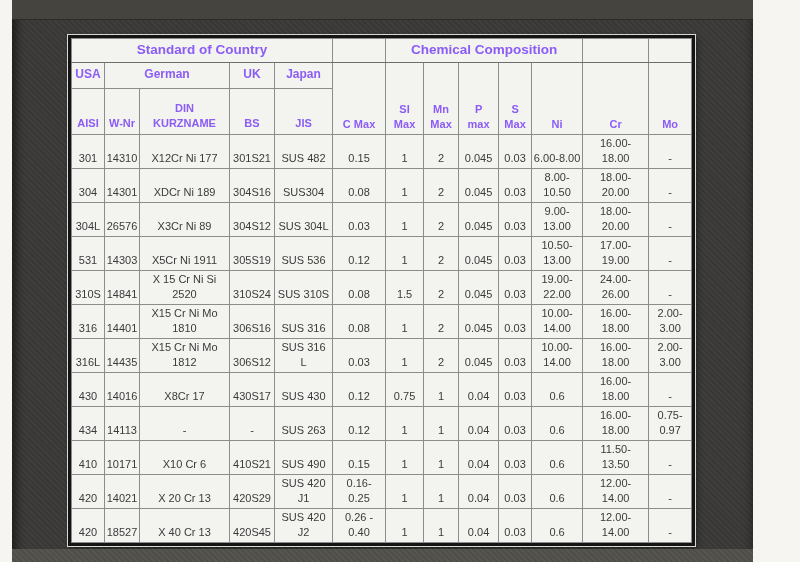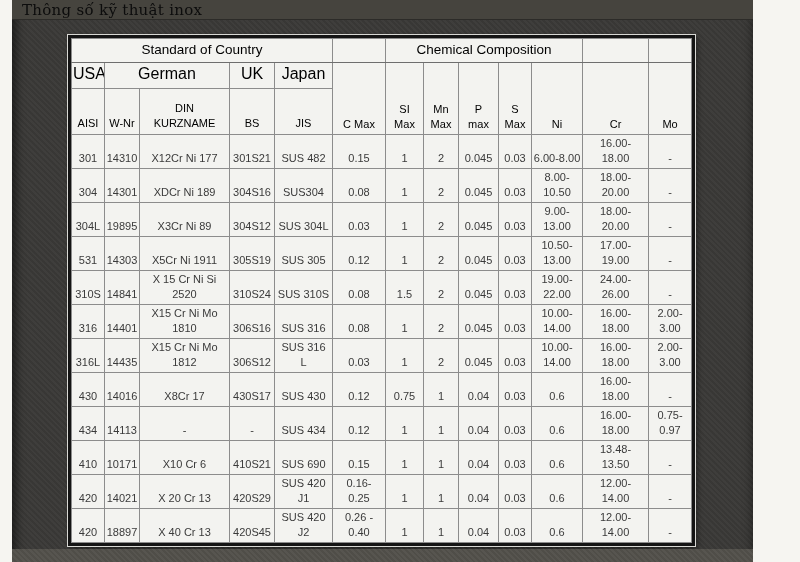--- a/index.html
+++ b/index.html
@@ -59,37 +59,36 @@
   table.spec th, table.spec td {
     border: 1px solid #8c8c8c;
     font-size: 11px;
     text-align: center;
     vertical-align: bottom;
     white-space: pre-line;
     padding: 1px 1px 3px 1px;
     line-height: 1.3;
     overflow: hidden;
   }
-  table.spec thead th { font-weight: normal; color: #000000; }
+  table.spec thead th { font-weight: bold; color: #8b5cf6; }
   tr.row-a { height: 24px; }
   tr.row-a th { font-size: 13.5px; vertical-align: middle; border-bottom: 1px solid #6e6e6e; }
   tr.row-b { height: 26px; }
-  tr.row-b th.country { font-size: 16px; vertical-align: middle; }
+  tr.row-b th.country { font-size: 12px; vertical-align: middle; }
   tr.row-c { height: 46px; }
   tr.row-c th { padding-bottom: 4px; }
   th.chem-col { padding-bottom: 4px; }
   tbody tr { height: 34px; }
   tbody td { color: #3a3a3a; }
 </style>
 </head>
 <body>
 
 <div class="scan-area">
   <div class="title-strip"></div>
-  <div class="page-title">Thông số kỹ thuật inox</div>
 
   <div class="table-wrap">
     <table class="spec">
       <colgroup>
         <col style="width:33px">
           <col style="width:35px">
           <col style="width:90px">
         <col style="width:45px">
           <col style="width:58px">
           <col style="width:53px">
@@ -165,41 +164,41 @@
             <td>0.045</td>
             <td>0.03</td>
             <td>8.00-
 10.50</td>
             <td>18.00-
 20.00</td>
             <td>-</td>
           </tr>
           <tr>
             <td>304L</td>
-            <td>19895</td>
+            <td>26576</td>
             <td>X3Cr Ni 89</td>
             <td>304S12</td>
             <td>SUS 304L</td>
             <td>0.03</td>
             <td>1</td>
             <td>2</td>
             <td>0.045</td>
             <td>0.03</td>
             <td>9.00-
 13.00</td>
             <td>18.00-
 20.00</td>
             <td>-</td>
           </tr>
           <tr>
             <td>531</td>
             <td>14303</td>
             <td>X5Cr Ni 1911</td>
             <td>305S19</td>
-            <td>SUS 305</td>
+            <td>SUS 536</td>
             <td>0.12</td>
             <td>1</td>
             <td>2</td>
             <td>0.045</td>
             <td>0.03</td>
             <td>10.50-
 13.00</td>
             <td>17.00-
 19.00</td>
             <td>-</td>
@@ -275,45 +274,45 @@
             <td>0.6</td>
             <td>16.00-
 18.00</td>
             <td>-</td>
           </tr>
           <tr>
             <td>434</td>
             <td>14113</td>
             <td>-</td>
             <td>-</td>
-            <td>SUS 434</td>
+            <td>SUS 263</td>
             <td>0.12</td>
             <td>1</td>
             <td>1</td>
             <td>0.04</td>
             <td>0.03</td>
             <td>0.6</td>
             <td>16.00-
 18.00</td>
             <td>0.75-
 0.97</td>
           </tr>
           <tr>
             <td>410</td>
             <td>10171</td>
             <td>X10 Cr 6</td>
             <td>410S21</td>
-            <td>SUS 690</td>
+            <td>SUS 490</td>
             <td>0.15</td>
             <td>1</td>
             <td>1</td>
             <td>0.04</td>
             <td>0.03</td>
             <td>0.6</td>
-            <td>13.48-
+            <td>11.50-
 13.50</td>
             <td>-</td>
           </tr>
           <tr>
             <td>420</td>
             <td>14021</td>
             <td>X 20 Cr 13</td>
             <td>420S29</td>
             <td>SUS 420
 J1</td>
@@ -323,21 +322,21 @@
             <td>1</td>
             <td>0.04</td>
             <td>0.03</td>
             <td>0.6</td>
             <td>12.00-
 14.00</td>
             <td>-</td>
           </tr>
           <tr>
             <td>420</td>
-            <td>18897</td>
+            <td>18527</td>
             <td>X 40 Cr 13</td>
             <td>420S45</td>
             <td>SUS 420
 J2</td>
             <td>0.26 -
 0.40</td>
             <td>1</td>
             <td>1</td>
             <td>0.04</td>
             <td>0.03</td>

